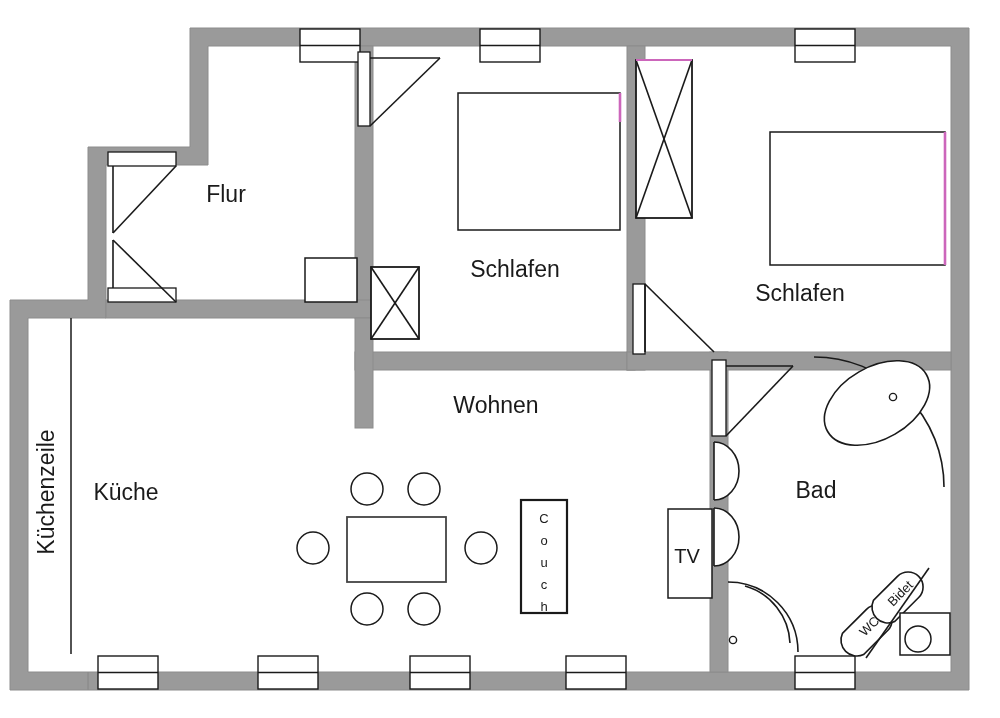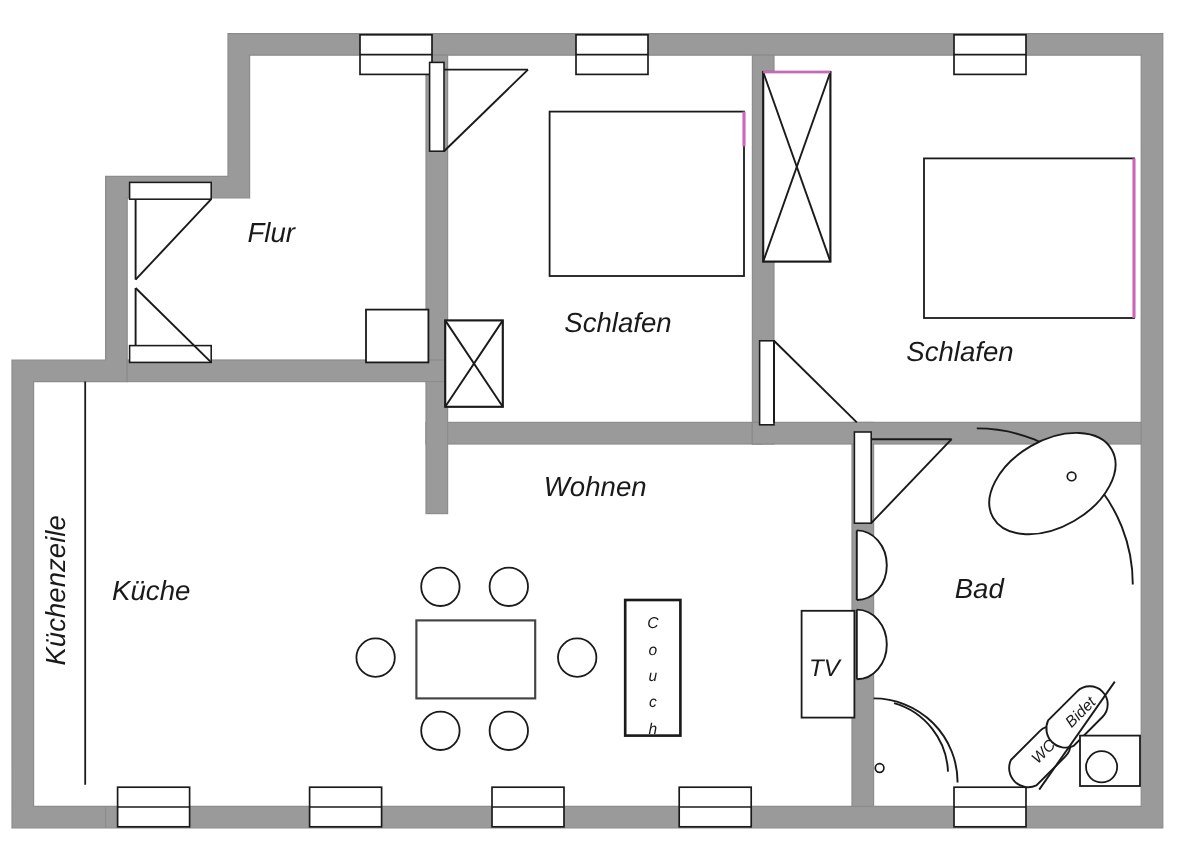--- a/index.html
+++ b/index.html
@@ -10,21 +10,20 @@
   }
   body {
     font-family: "Liberation Sans", sans-serif;
   }
   #floorplan-stage {
     position: relative;
     width: 1000px;
     height: 718px;
     background: #ffffff;
     overflow: hidden;
-    font-style: italic;
   }
   #floorplan-svg {
     display: block;
     width: 1000px;
     height: 718px;
   }
   .room-label {
     font-family: "Liberation Sans", sans-serif;
     fill: #1a1a1a;
     font-size: 23px;

